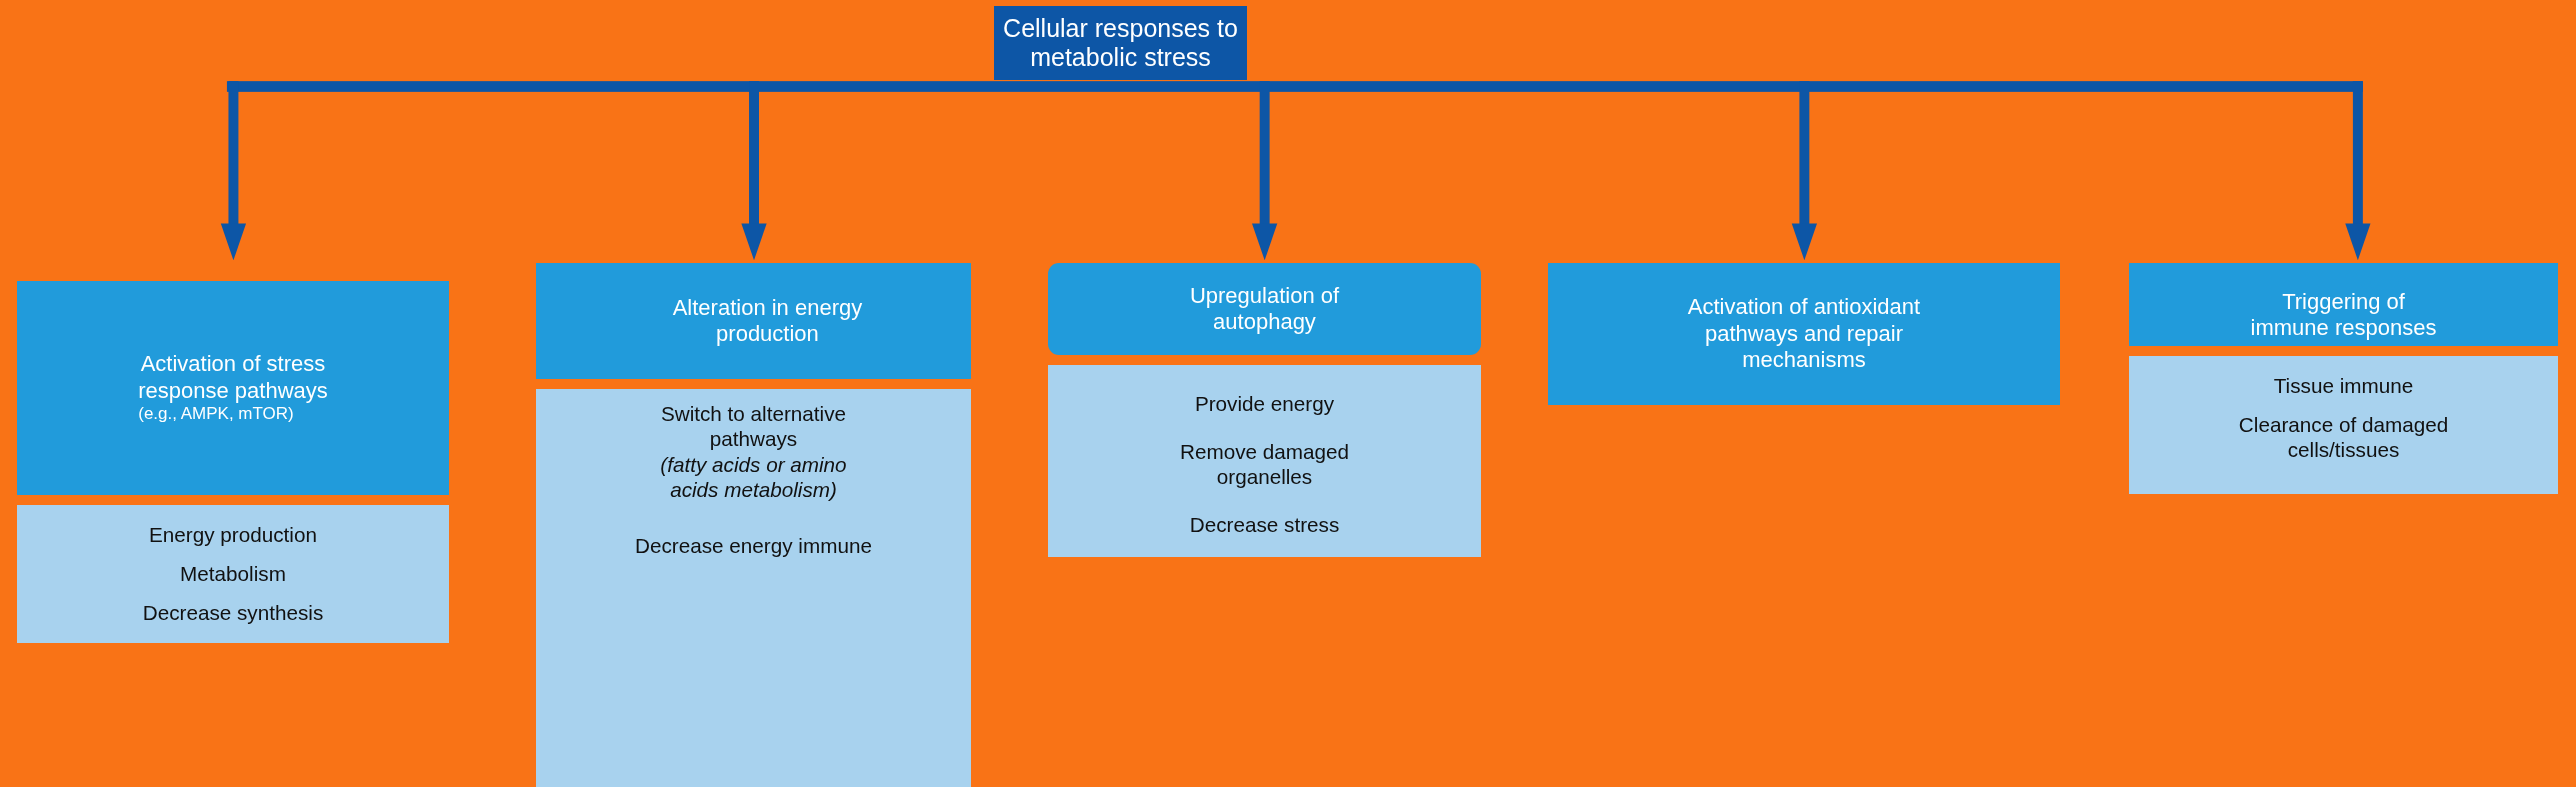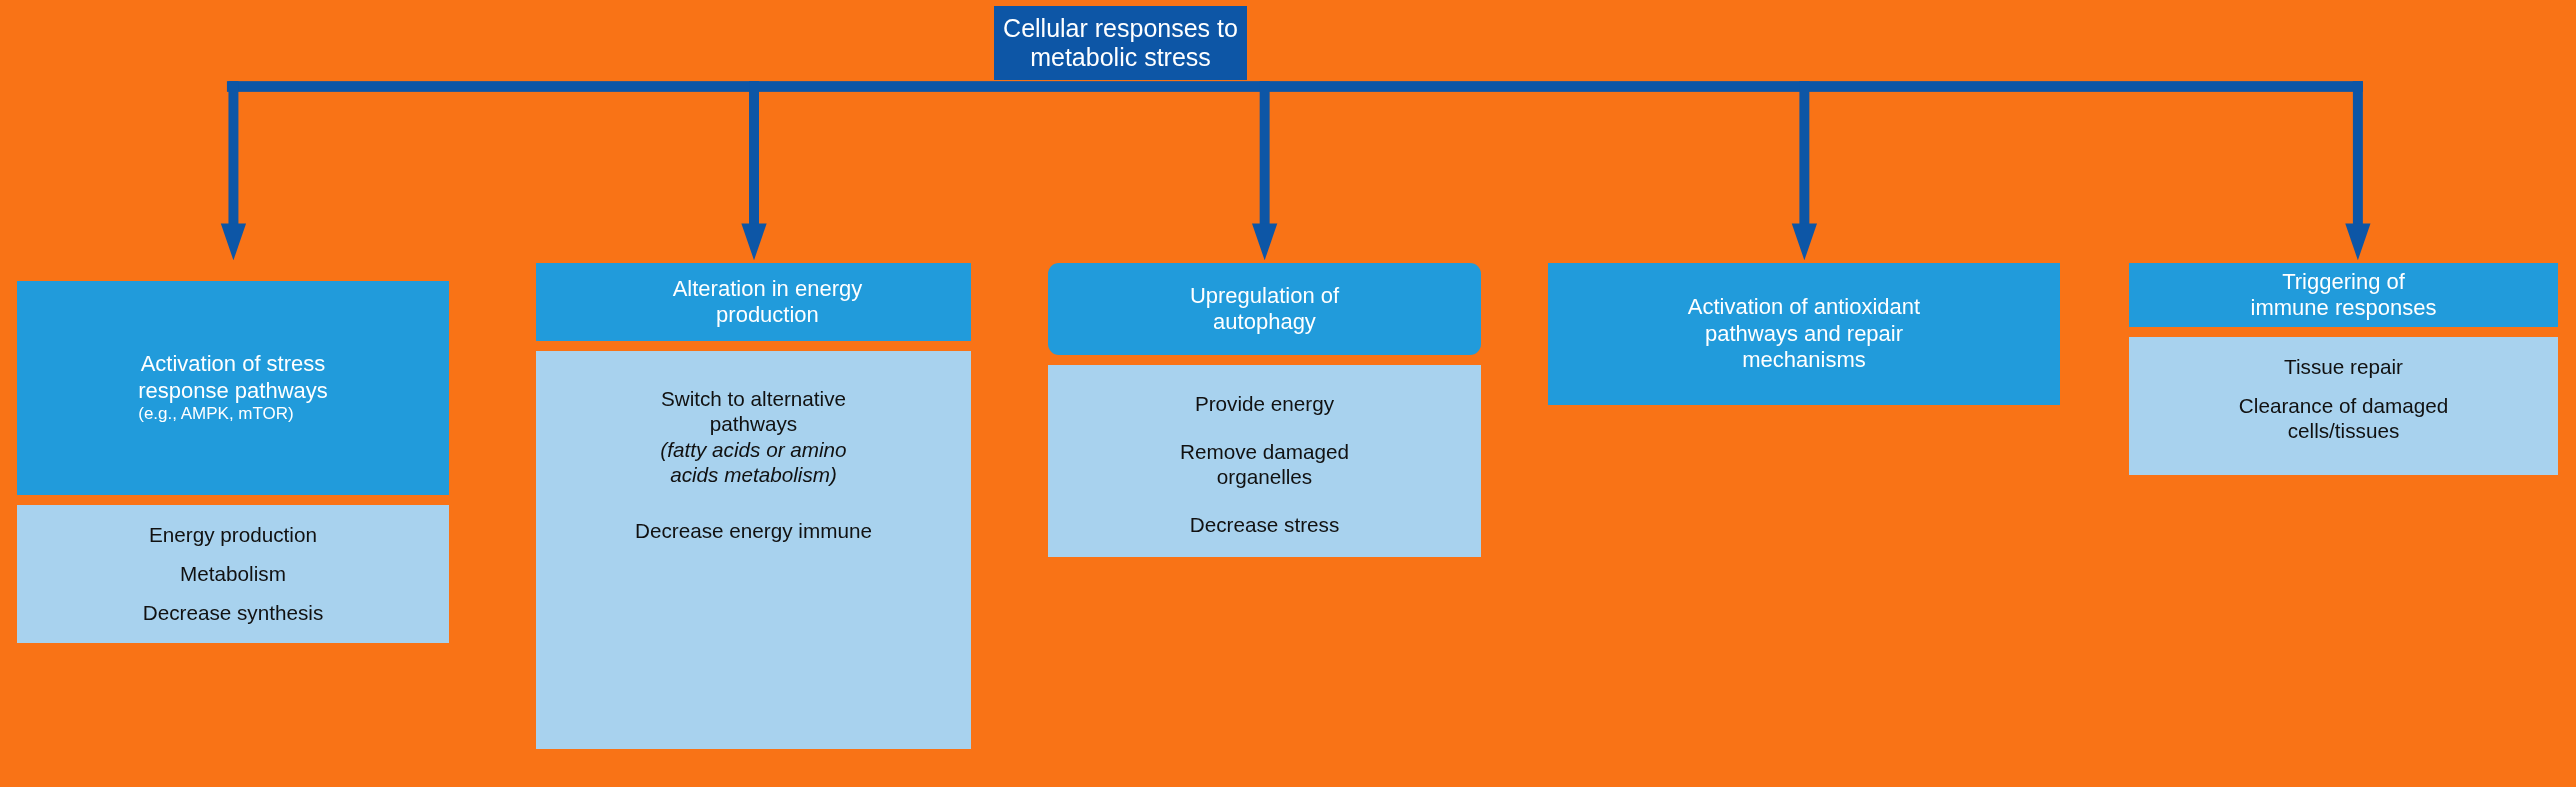--- a/index.html
+++ b/index.html
@@ -102,33 +102,33 @@
   .gap-sm { height: 13.8px; }
   .gap-md { height: 23px; }
   .gap-lg { height: 31px; }
 
   
   #col-1 { left: 17px;   width: 432px; }
   #col-1 .head-box { height: 214px; margin-top: 18px; }
   #col-1 .body-box { height: 138px; justify-content: center; padding: 6.1px 4.6px; }
 
   #col-2 { left: 536px;  width: 435px; }
-  #col-2 .head-box { height: 78px; padding-left: 34px; }
-  #col-2 .body-box { height: 398px; padding-top: 35px; }
+  #col-2 .head-box { height: 116px; padding-left: 34px; }
+  #col-2 .body-box { height: 398px; padding-top: 12px; }
 
   #col-3 { left: 1048px; width: 433px; }
   #col-3 .head-box { height: 92px; border-radius: 11px; }
   #col-3 .body-box { height: 192px; padding-top: 26px; }
 
   #col-4 { left: 1548px; width: 512px; }
   #col-4 .head-box { height: 142px; }
   #col-4 .body-box { height: 90px; justify-content: center; padding: 4.6px; }
 
   #col-5 { left: 2129px; width: 429px; }
-  #col-5 .head-box { height: 64px; }
+  #col-5 .head-box { height: 83px; align-items: flex-end; }
   #col-5 .body-box { height: 138px; padding-top: 17px; }
 </style>
 </head>
 <body>
 
 <div id="canvas">
 
   <svg class="connector-svg" viewBox="0 0 3364 1028" xmlns="http://www.w3.org/2000/svg">
 
     <rect x="296" y="106" width="2790" height="14" fill="#0D56A6"></rect>
@@ -205,21 +205,21 @@
 mechanisms</div>
     </div>
   </div>
 
   <div class="col" id="col-5">
     <div class="head-box">
       <div class="head-title">Triggering of
 immune responses</div>
     </div>
     <div class="body-box">
-      <p class="body-line">Tissue repair</p>
+      <p class="body-line">Tissue immune</p>
       <div class="gap-sm"></div>
       <p class="body-line">Clearance of damaged
 cells/tissues</p>
     </div>
   </div>
 
 </div>
 
 
 </body></html>

